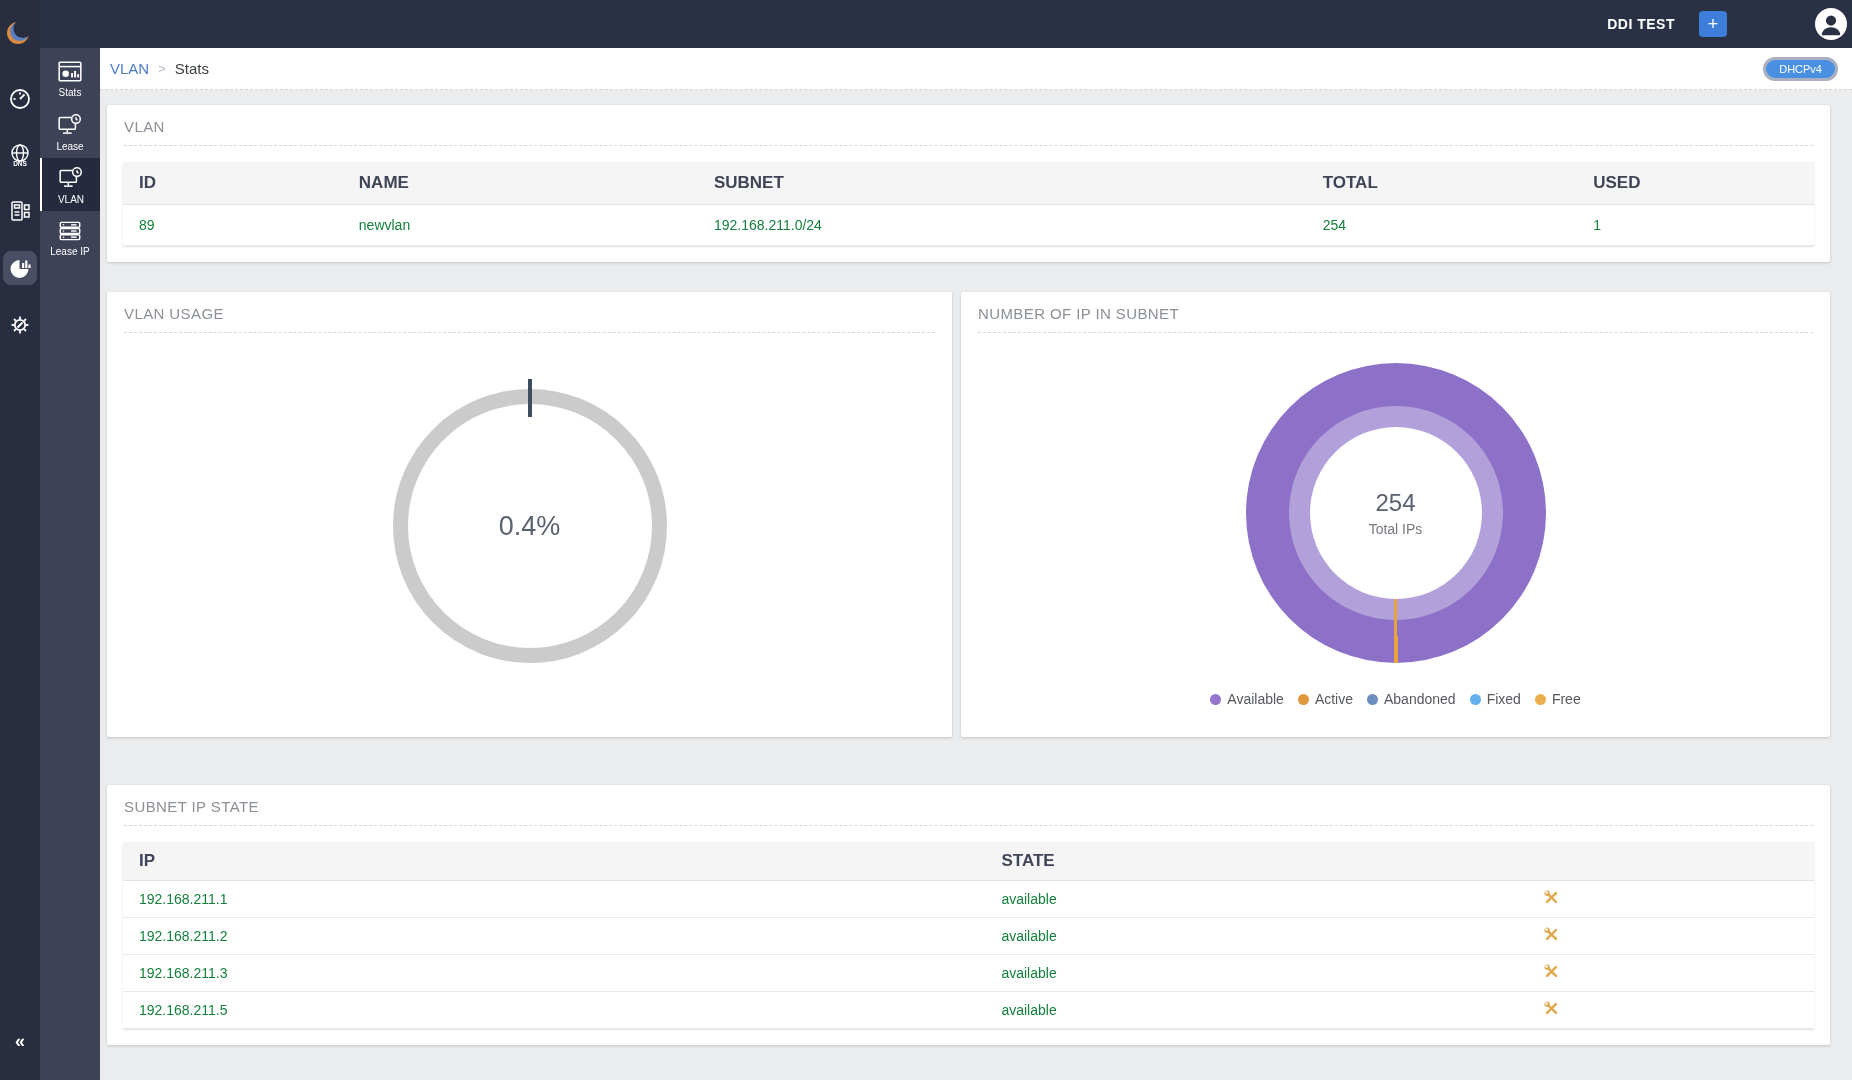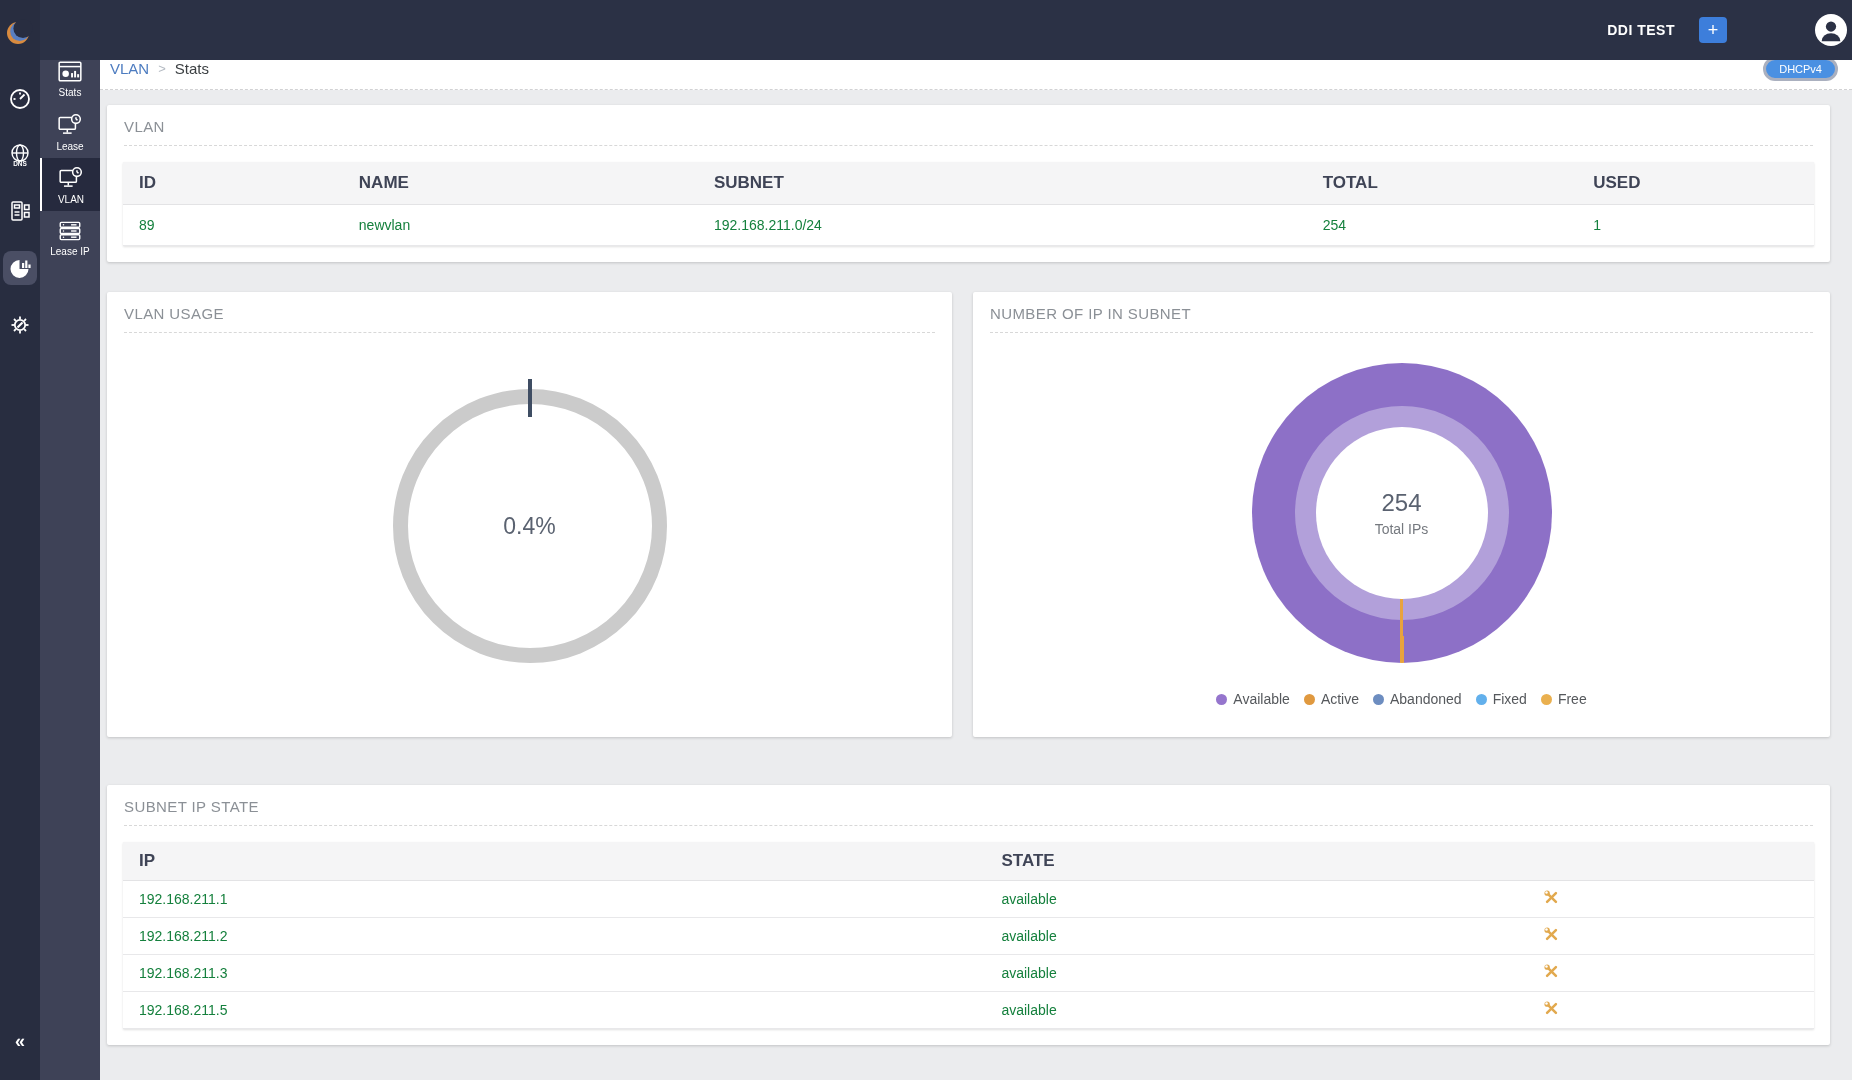--- a/index.html
+++ b/index.html
@@ -1,20 +1,20 @@
 <!DOCTYPE html>
 <html><head>
 <meta charset="utf-8">
 <style>
   * { margin:0; padding:0; box-sizing:border-box; }
   html,body { width:1852px; height:1080px; overflow:hidden; }
   body { font-family:"Liberation Sans", sans-serif; background:#ebecee; position:relative; color:#37393c; }
 
   
-  .topbar { position:absolute; left:40px; top:0; right:0; height:60px; background:#2b3145; z-index:5;
+  .topbar { position:absolute; left:40px; top:0; right:0; height:48px; background:#2b3145; z-index:5;
             display:flex; align-items:center; justify-content:flex-end; }
   .org-label { color:#fff; font-size:14px; font-weight:bold; letter-spacing:.5px; margin-right:24px; }
   .add-btn { width:28px; height:26px; background:#3d7edb; border-radius:4px; color:#fff; font-size:18px;
              font-weight:300; display:flex; align-items:center; justify-content:center; cursor:pointer; margin-right:88px; }
   .avatar { width:32px; height:32px; border-radius:50%; background:#fff; margin-right:5px; overflow:hidden;
             display:flex; align-items:center; justify-content:center; cursor:pointer; }
 
   
   .rail { position:absolute; left:0; top:0; width:40px; height:100%; background:#282d40; z-index:6; }
   .rail-logo { position:absolute; left:5px; top:16px; }
@@ -48,29 +48,29 @@
   .card { background:#fff; border-radius:2px; box-shadow:0 1px 3px rgba(0,0,0,.18); }
   .card-head { padding:13px 17px 10px; color:#8b9096; font-size:15px; letter-spacing:.4px; }
   .dashed { border-bottom:1px dashed #d8d8d8; margin:0 17px; }
   .card-body { padding:16px; }
 
   table { width:100%; border-collapse:collapse; font-size:14px; box-shadow:0 1px 2px rgba(0,0,0,.12); }
   th { background:#f5f5f6; text-align:left; padding:11px 16px; font-size:17px; color:#3f4456; font-weight:bold;
        border-bottom:1px solid #e3e3e5; }
   td { padding:12px 16px; color:#15803d; background:#fff; border-bottom:1px solid #e8e8ea; }
 
-  .charts-row { display:flex; gap:21px; margin-top:30px; }
+  .charts-row { display:flex; gap:9px; margin-top:30px; }
   .usage-card { width:845px; height:445px; }
   .subnetchart-card { flex:1; height:445px; }
 
   
   .gauge { width:274px; height:274px; border:15px solid #cbcbcb; border-radius:50%; position:relative;
            margin:56px auto 0; display:flex; align-items:center; justify-content:center; }
   .gauge-tick { position:absolute; top:-25px; left:50%; transform:translateX(-50%); width:4px; height:38px; background:#3f4d63; }
-  .gauge-pct { font-size:23px; color:#5a6270; }
+  .gauge-pct { font-size:27px; color:#5a6270; }
 
   
   .donut { width:300px; height:300px; border-radius:50%; margin:30px auto 0; position:relative;
            background:conic-gradient(#8d70c7 0deg 179.3deg, #e8a33d 179.3deg 180.9deg, #8d70c7 180.9deg 360deg); }
   .donut-ring2 { position:absolute; inset:43px; border-radius:50%;
            background:conic-gradient(#b2a0da 0deg 179.2deg, #e8a33d 179.2deg 181deg, #b2a0da 181deg 360deg); }
   .donut-hole { position:absolute; inset:64px; border-radius:50%; background:#fff; display:flex; flex-direction:column;
            align-items:center; justify-content:center; gap:4px; }
   .donut-value { font-size:24px; color:#5a6270; }
   .donut-sub { font-size:14px; color:#75797f; }

